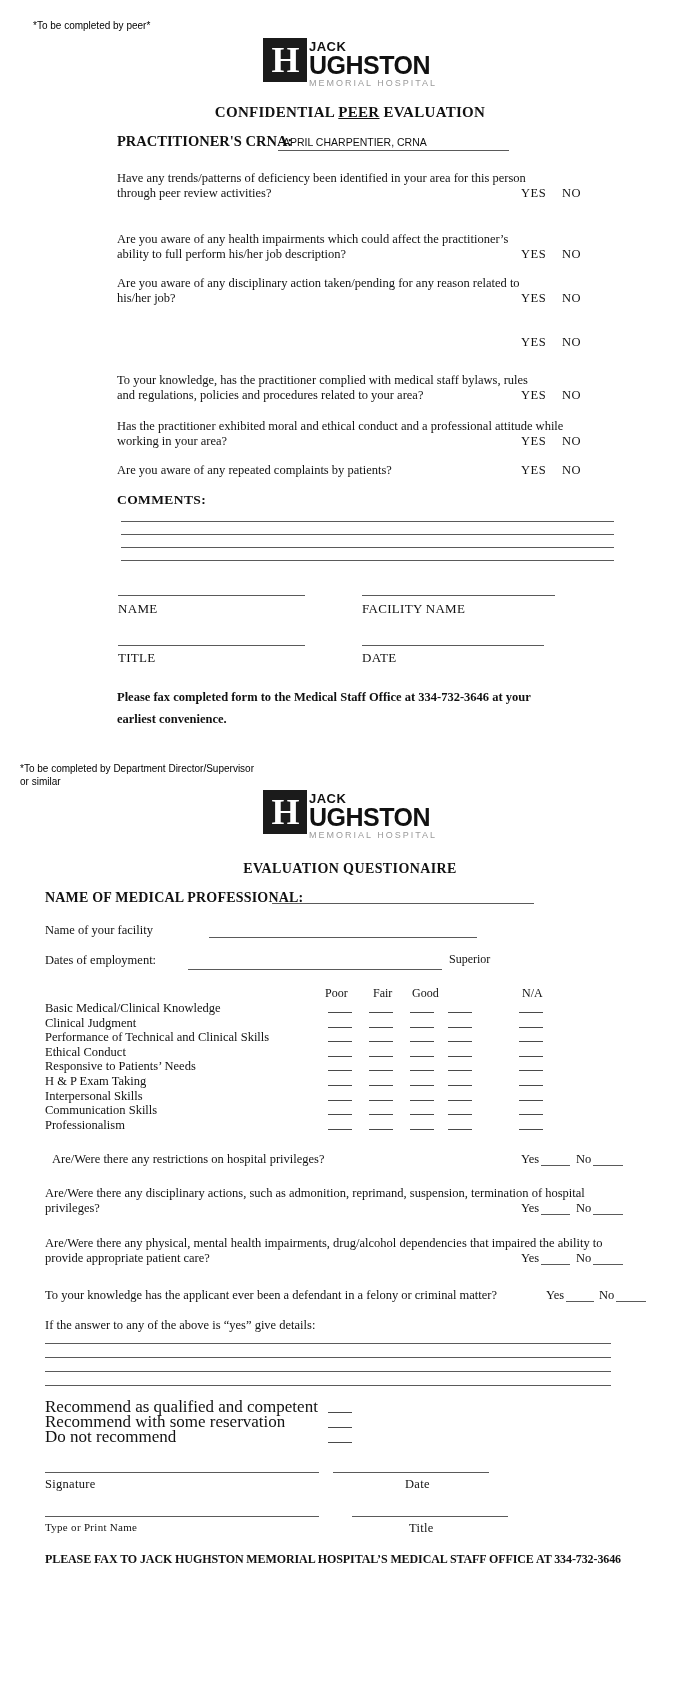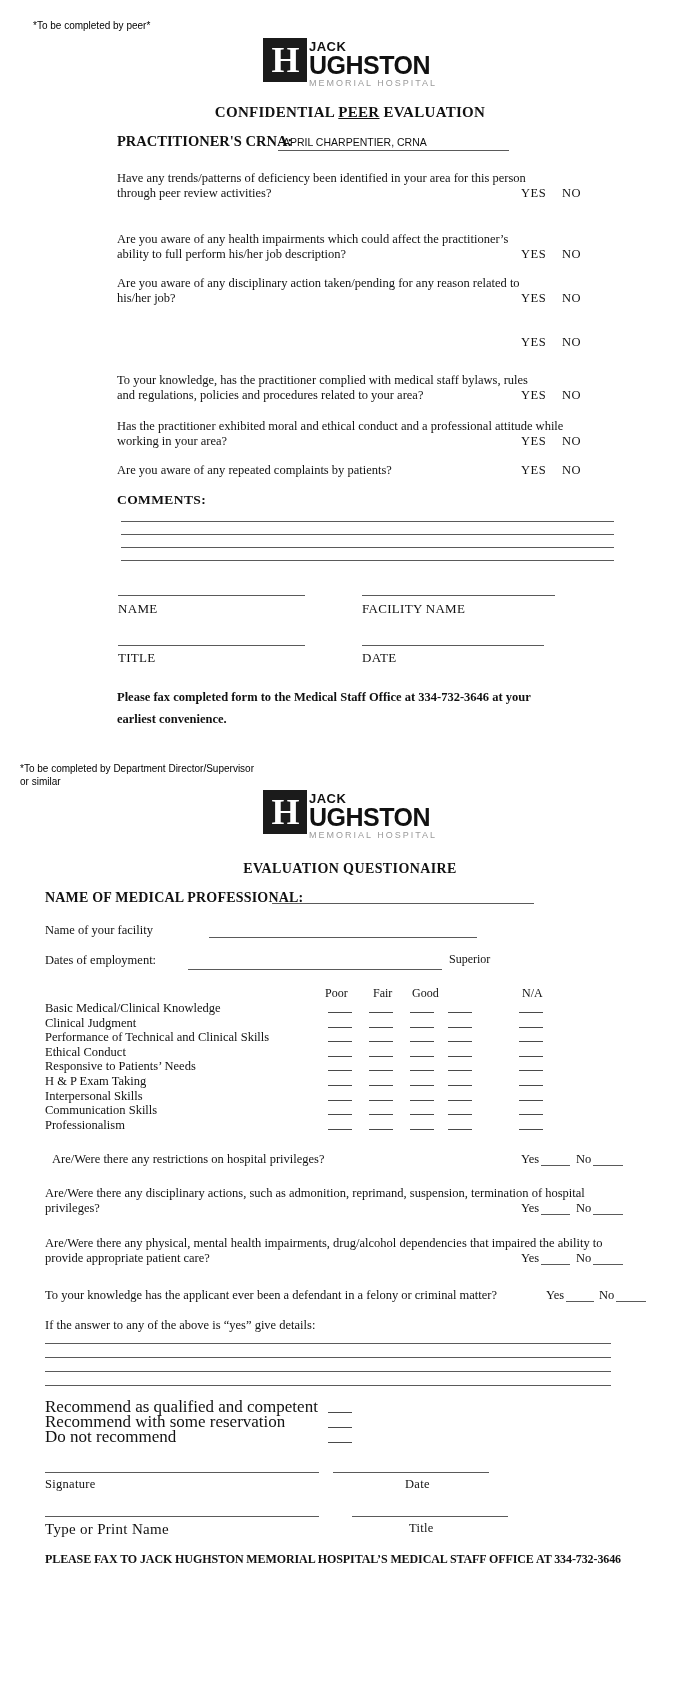--- a/index.html
+++ b/index.html
@@ -371,19 +371,19 @@
   <div class="tick" style="left:328px; top:1427px;"></div>
   <div class="rec-item" style="top:1430px;">Do not recommend</div>
   <div class="tick" style="left:328px; top:1442px;"></div>
 
   <div class="rule" style="position:absolute; left:45px; top:1472px; width:274px;"></div>
   <div class="sig-label" style="left:45px; top:1477px; font-size:12.5px;">Signature</div>
   <div class="rule" style="position:absolute; left:333px; top:1472px; width:156px;"></div>
   <div class="sig-label" style="left:405px; top:1477px; font-size:12.5px;">Date</div>
 
   <div class="rule" style="position:absolute; left:45px; top:1516px; width:274px;"></div>
-  <div class="sig-label" style="left:45px; top:1521px; font-size:15px;">Type or Print Name</div>
+  <div class="sig-label" style="left:45px; top:1521px; font-size:11px;">Type or Print Name</div>
   <div class="rule" style="position:absolute; left:352px; top:1516px; width:156px;"></div>
   <div class="sig-label" style="left:409px; top:1521px; font-size:12.5px;">Title</div>
 
   <div class="f2-fax" style="top:1552px;">PLEASE FAX TO JACK HUGHSTON MEMORIAL HOSPITAL’S MEDICAL STAFF OFFICE AT 334-732-3646</div>
 
 </div>
 
 </body></html>

